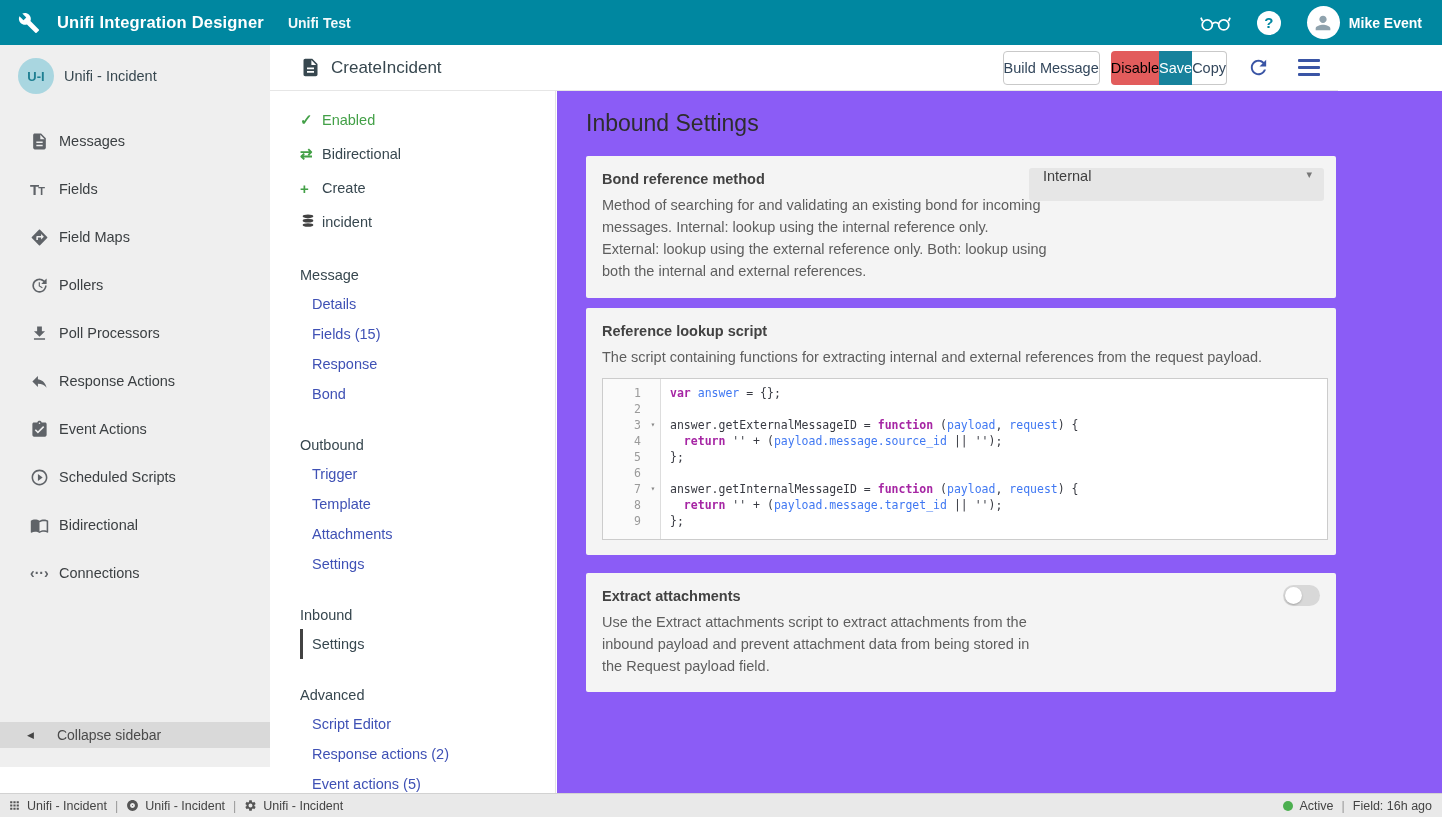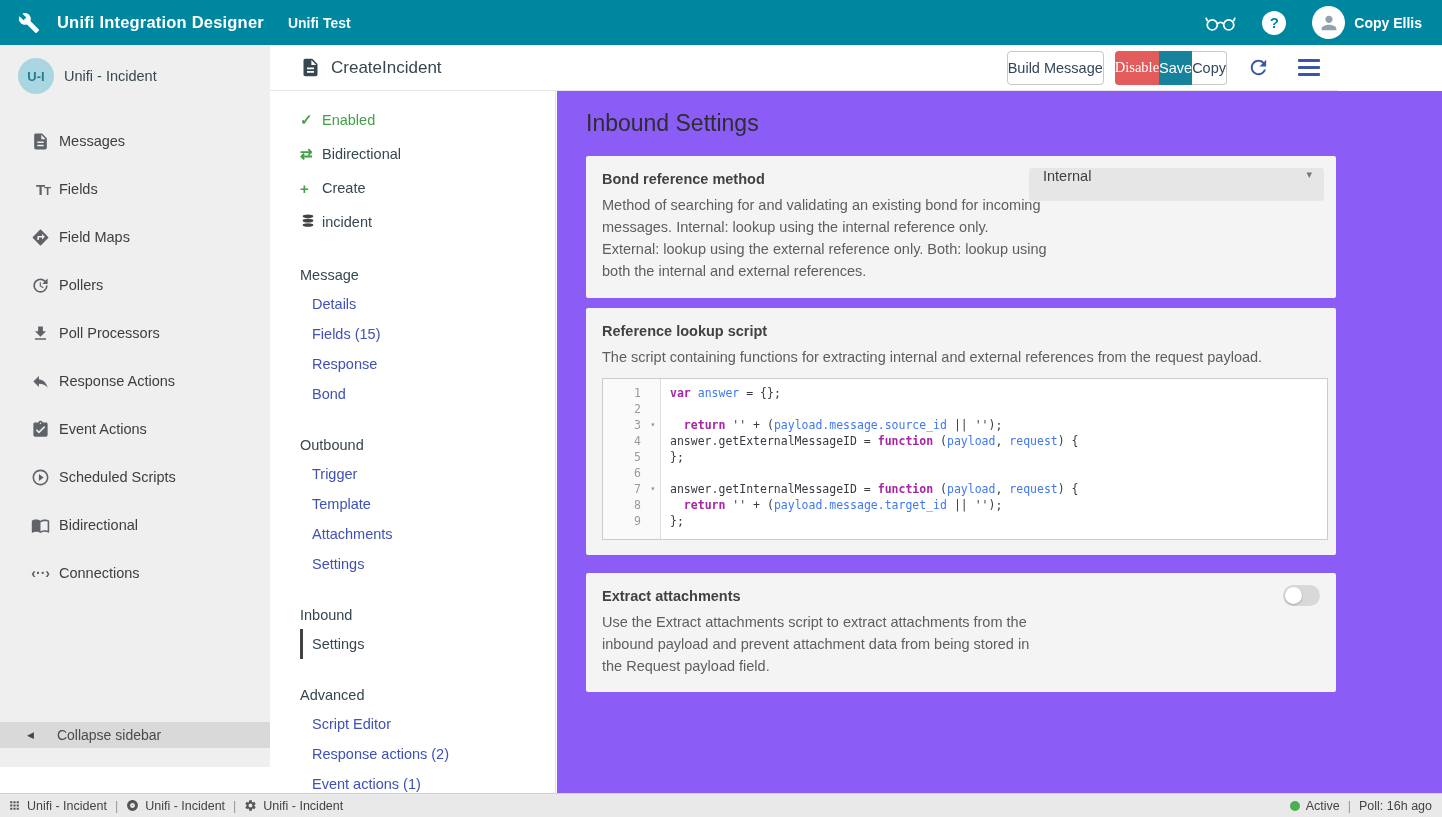--- a/index.html
+++ b/index.html
@@ -17,40 +17,40 @@
   .avatar-top { width:33px; height:33px; border-radius:50%; background:#fff; display:flex; align-items:center; justify-content:center; margin-right:9px; overflow:hidden; }
   .user-name { font-size:14px; font-weight:bold; }
 
   
   .sidebar { position:absolute; left:0; top:45px; width:270px; height:722px; background:#efefef; }
   .integration-header { display:flex; align-items:center; padding:13px 16px 13px 18px; }
   .avatar-ui { width:36px; height:36px; border-radius:50%; background:#a9d6e0; color:#1f7f92; font-size:13px; font-weight:bold; display:flex; align-items:center; justify-content:center; flex:none; }
   .integration-name { margin-left:10px; font-size:14.5px; color:#37474f; }
   .side-list { padding-top:10px; }
   .side-item { height:48px; display:flex; align-items:center; padding-left:30px; cursor:pointer; }
-  .side-item .ic { width:20px; height:20px; flex:none; margin-right:9px; display:flex; align-items:center; justify-content:flex-end; color:#5f6368; }
+  .side-item .ic { width:20px; height:20px; flex:none; margin-right:9px; display:flex; align-items:center; justify-content:flex-start; color:#5f6368; }
   .side-item .ic svg { width:19px; height:19px; fill:#5f6368; }
   .side-item .lbl { font-size:14.5px; color:#3c4043; }
   .tt-glyph { font-weight:bold; color:#5f6368; font-size:15px; letter-spacing:-1px; }
   .tt-glyph small { font-size:11px; font-weight:bold; }
   .conn-glyph { font-weight:bold; color:#5f6368; font-size:14px; letter-spacing:0; }
   .collapse-bar { position:absolute; left:0; top:722px; width:270px; height:26px; background:#d9d9d9; display:flex; align-items:center; color:#4a4a4a; cursor:pointer; }
   .collapse-bar .arr { font-size:9px; margin-left:27px; color:#444; }
   .collapse-bar .txt { margin-left:23px; font-size:14px; }
 
   
   .header { position:absolute; left:270px; top:45px; width:1068px; height:46px; background:#fff; border-bottom:1px solid #e6e6e6; display:flex; align-items:center; padding:0 18px 0 30px; }
   .doc-title { display:flex; align-items:center; }
   .doc-title svg { width:21px; height:21px; fill:#37474f; margin-right:10px; }
   .doc-title .t { font-size:17px; font-weight:500; color:#37474f; }
   .header .actions { margin-left:auto; display:flex; align-items:center; }
   .btn { height:34px; font-size:14.5px; display:flex; align-items:center; padding:0 0; cursor:pointer; font-family:inherit; }
   .btn-build { background:#fff; border:1px solid #c9c9c9; border-radius:4px; color:#33475c; margin-right:11px; }
   .btn-group { display:flex; }
-  .btn-disable { background:#e25c5c; border:none; border-radius:4px 0 0 4px; color:#ffffff;font-family:Liberation Serif, serif; }
+  .btn-disable { background:#e25c5c; border:none; border-radius:4px 0 0 4px; color:#000000; }
   .btn-save { background:#17829c; border:none; color:#fff; }
   .btn-copy { background:#fff; border:1px solid #c9c9c9; border-left:none; border-radius:0 4px 4px 0; color:#33475c; }
   .refresh { margin-left:20px; display:flex; cursor:pointer; }
   .hamburger { margin-left:28px; display:flex; flex-direction:column; gap:4px; cursor:pointer; }
   .hamburger span { width:22px; height:3px; background:#3a55a5; border-radius:1px; }
 
   
   .subnav { position:absolute; left:270px; top:91px; width:286px; height:702px; background:#fff; border-right:1px solid #e3e3e3; padding:12px 0 0 30px; }
   .status-item { height:34px; display:flex; align-items:center; cursor:pointer; }
   .status-item .g { width:22px; font-weight:bold; font-size:15px; }
@@ -118,21 +118,21 @@
             <path d="M2.5 8 L1 4.5"></path>
             <path d="M29.5 8 L31 4.5"></path>
         </svg>
       </span>
       <span class="help-circle">?</span>
       <span class="avatar-top">
         <svg width="22" height="22" viewBox="0 0 24 24" fill="#8fa2ad">
             <path d="M12 12c2.21 0 4-1.79 4-4s-1.79-4-4-4-4 1.79-4 4 1.79 4 4 4zm0 2c-2.67 0-8 1.34-8 4v2h16v-2c0-2.66-5.33-4-8-4z"></path>
           </svg>
       </span>
-      <span class="user-name">Copy Ellis</span>
+      <span class="user-name">Mike Event</span>
     </span>
   </div>
 
   <div class="sidebar">
     <div class="integration-header">
       <span class="avatar-ui">U-I</span>
       <span class="integration-name">Unifi - Incident</span>
     </div>
     <div class="side-list">
       <div class="side-item">
@@ -280,21 +280,21 @@
     <div class="nav-link">Template</div>
     <div class="nav-link">Attachments</div>
     <div class="nav-link">Settings</div>
 
     <div class="nav-section-title">Inbound</div>
     <div class="nav-link active">Settings</div>
 
     <div class="nav-section-title">Advanced</div>
     <div class="nav-link">Script Editor</div>
     <div class="nav-link">Response actions (2)</div>
-    <div class="nav-link">Event actions (1)</div>
+    <div class="nav-link">Event actions (5)</div>
   </div>
 
   <div class="main">
     <div class="page-heading">Inbound Settings</div>
 
     <div class="card card-bond">
       <div class="card-label">Bond reference method</div>
       <div class="card-desc">Method of searching for and validating an existing bond for incoming messages. Internal: lookup using the internal reference only. External: lookup using the external reference only. Both: lookup using both the internal and external references.</div>
       <div class="dropdown">
         <span class="val">Internal</span>
@@ -340,22 +340,22 @@
               <span class="fold"></span>
             </div>
             <div class="gut-row">
               <span class="ln">9</span>
               <span class="fold"></span>
             </div>
           </div>
         <div class="codecol">
             <div class="code-row"><span class="tok-k">var</span><span class="tok-p"> </span><span class="tok-v">answer</span><span class="tok-p"> = {};</span></div>
             <div class="code-row"></div>
+            <div class="code-row"><span class="tok-p">answer.getExternalMessageID = </span><span class="tok-k">function</span><span class="tok-p"> (</span><span class="tok-v">payload</span><span class="tok-p">, </span><span class="tok-v">request</span><span class="tok-p">) {</span></div>
             <div class="code-row"><span class="tok-p">  </span><span class="tok-k">return</span><span class="tok-p"> '' + (</span><span class="tok-v">payload.message.source_id</span><span class="tok-p"> || '');</span></div>
-            <div class="code-row"><span class="tok-p">answer.getExternalMessageID = </span><span class="tok-k">function</span><span class="tok-p"> (</span><span class="tok-v">payload</span><span class="tok-p">, </span><span class="tok-v">request</span><span class="tok-p">) {</span></div>
             <div class="code-row"><span class="tok-p">};</span></div>
             <div class="code-row"></div>
             <div class="code-row"><span class="tok-p">answer.getInternalMessageID = </span><span class="tok-k">function</span><span class="tok-p"> (</span><span class="tok-v">payload</span><span class="tok-p">, </span><span class="tok-v">request</span><span class="tok-p">) {</span></div>
             <div class="code-row"><span class="tok-p">  </span><span class="tok-k">return</span><span class="tok-p"> '' + (</span><span class="tok-v">payload.message.target_id</span><span class="tok-p"> || '');</span></div>
             <div class="code-row"><span class="tok-p">};</span></div>
           </div>
       </div>
     </div>
 
     <div class="card card-extract">
@@ -385,17 +385,17 @@
     <span class="sb-item">
       <svg viewBox="0 0 24 24">
           <path d="M19.14 12.94c.04-.3.06-.61.06-.94 0-.32-.02-.64-.07-.94l2.03-1.58c.18-.14.23-.41.12-.61l-1.92-3.32c-.12-.22-.37-.29-.59-.22l-2.39.96c-.5-.38-1.03-.7-1.62-.94l-.36-2.54c-.04-.24-.24-.41-.48-.41h-3.84c-.24 0-.43.17-.47.41l-.36 2.54c-.59.24-1.13.57-1.62.94l-2.39-.96c-.22-.08-.47 0-.59.22L2.74 8.87c-.12.21-.08.47.12.61l2.03 1.58c-.05.3-.09.63-.09.94s.02.64.07.94l-2.03 1.58c-.18.14-.23.41-.12.61l1.92 3.32c.12.22.37.29.59.22l2.39-.96c.5.38 1.03.7 1.62.94l.36 2.54c.05.24.24.41.48.41h3.84c.24 0 .44-.17.47-.41l.36-2.54c.59-.24 1.13-.56 1.62-.94l2.39.96c.22.08.47 0 .59-.22l1.92-3.32c.12-.22.07-.47-.12-.61l-2.01-1.58zM12 15.6c-1.98 0-3.6-1.62-3.6-3.6s1.62-3.6 3.6-3.6 3.6 1.62 3.6 3.6-1.62 3.6-3.6 3.6z"></path>
         </svg>
       <span>Unifi - Incident</span>
     </span>
     <span class="sb-right">
       <span class="sb-dot"></span>
       <span>Active</span>
       <span class="sb-sep">|</span>
-      <span>Poll: 16h ago</span>
+      <span>Field: 16h ago</span>
     </span>
   </div>
 
 </div>
 
 </body></html>

